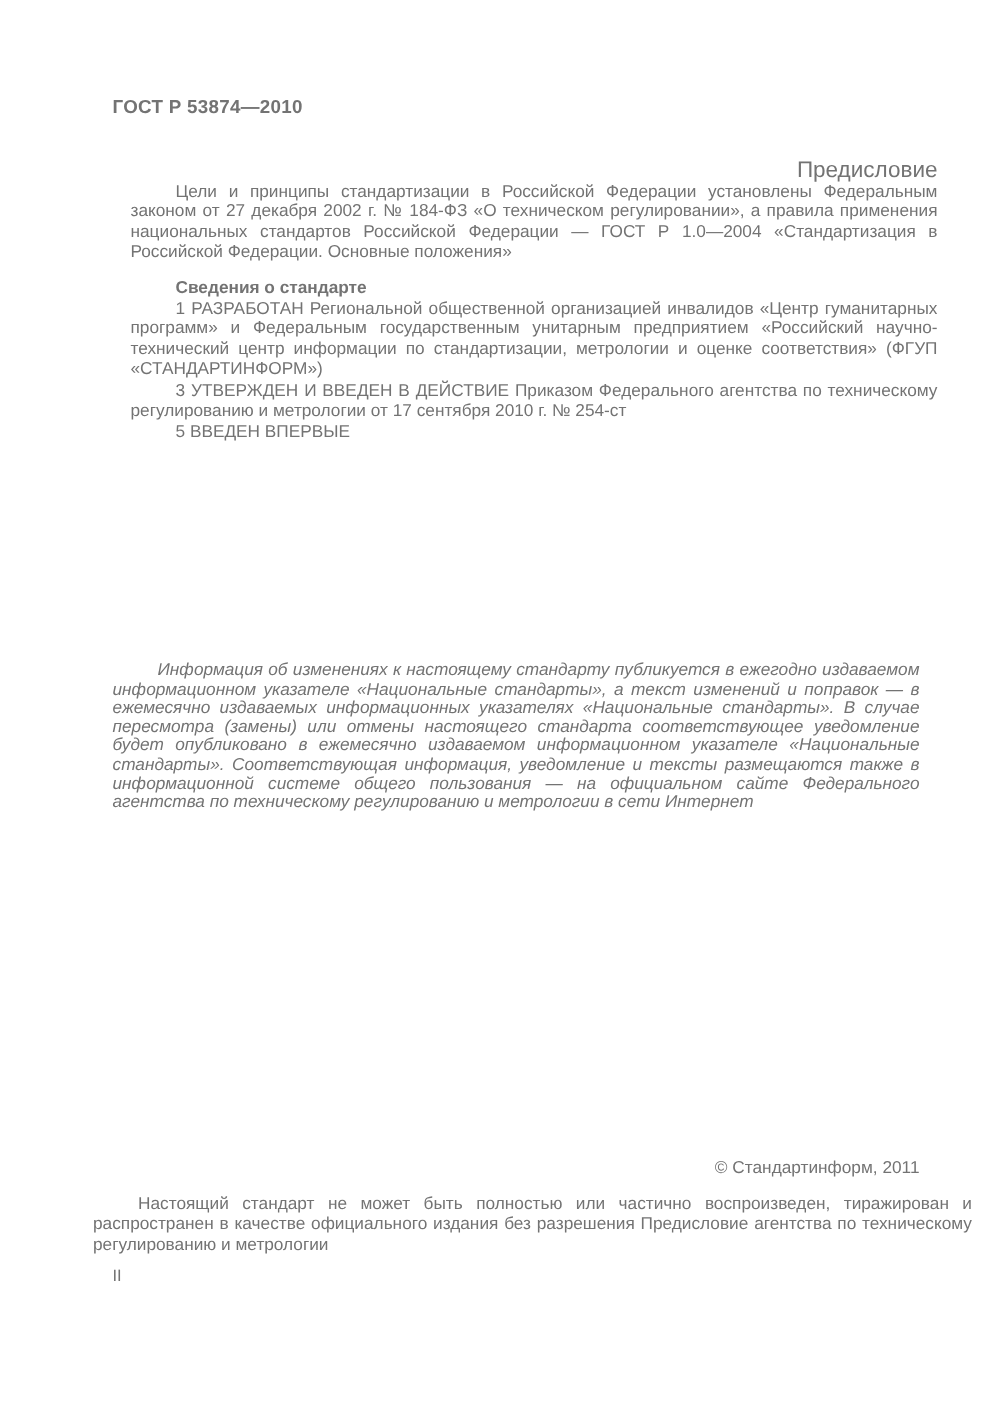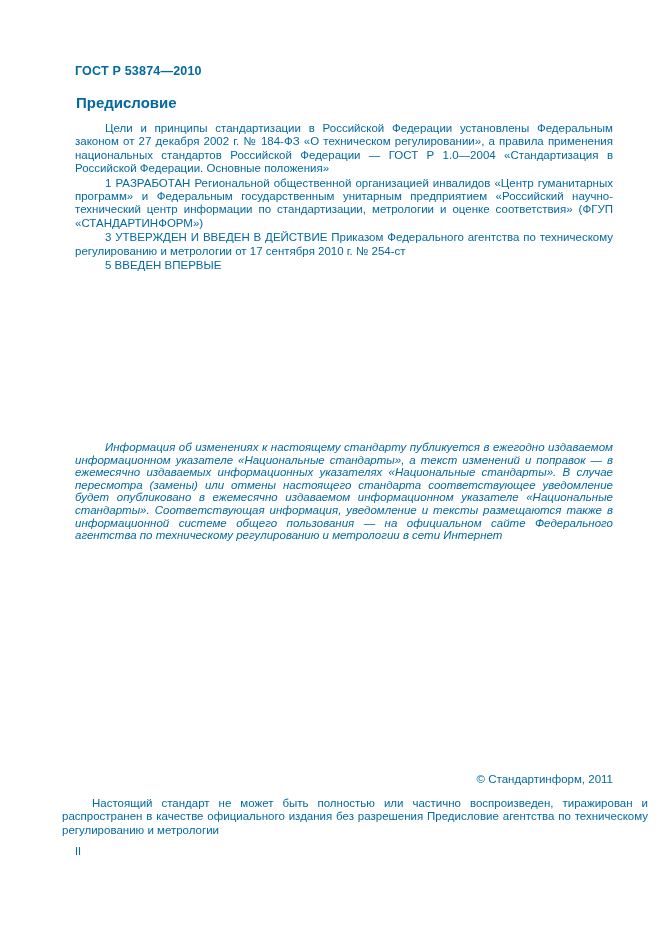--- a/index.html
+++ b/index.html
@@ -7,44 +7,44 @@
     padding: 0;
     background: #ffffff;
   }
   .page {
     position: relative;
     width: 661px;
     height: 936px;
     background: #ffffff;
     overflow: hidden;
     font-family: "Liberation Sans", sans-serif;
-    color: #0369a1;
+    color: #737373;
   }
   .doc-code {
     position: absolute;
     left: 75px;
     top: 64px;
     font-size: 12.5px;
     font-weight: 700;
     letter-spacing: 0.2px;
     white-space: nowrap;
   }
   .title {
     position: absolute;
     left: 75px;
     top: 93px;
     width: 538px;
-    margin: 1px;
-    text-align: left;
+    margin: 12px;
+    text-align: right;
     font-size: 15px;
-    font-weight: 700;
+    font-weight: 400;
   }
   .flow {
     position: absolute;
-    left: 75px;
+    left: 87px;
     top: 122px;
     width: 538px;
     font-size: 11.5px;
     line-height: 13.4px;
   }
   .flow p.body {
     margin: 0;
     text-align: justify;
     text-indent: 30px;
   }
@@ -100,20 +100,21 @@
 <div class="page">
 
   <div class="doc-code">ГОСТ Р 53874—2010</div>
 
   <h1 class="title">Предисловие</h1>
 
   <div class="flow">
 
     <p class="body">Цели и принципы стандартизации в Российской Федерации установлены Федеральным законом от 27 декабря 2002 г. № 184-ФЗ «О техническом регулировании», а правила применения национальных стандартов Российской Федерации — ГОСТ Р 1.0—2004 «Стандартизация в Российской Федерации. Основные положения»</p>
 
+    <h2 class="subheading">Сведения о стандарте</h2>
 
     <p class="body item">1 РАЗРАБОТАН Региональной общественной организацией инвалидов «Центр гуманитарных программ» и Федеральным государственным унитарным предприятием «Российский научно-технический центр информации по стандартизации, метрологии и оценке соответствия» (ФГУП «СТАНДАРТИНФОРМ»)</p>
 
 
     <p class="body item">3 УТВЕРЖДЕН И ВВЕДЕН В ДЕЙСТВИЕ Приказом Федерального агентства по техническому регулированию и метрологии от 17 сентября 2010 г. № 254-ст</p>
 
 
     <p class="body item">5 ВВЕДЕН ВПЕРВЫЕ</p>
 
   </div>

